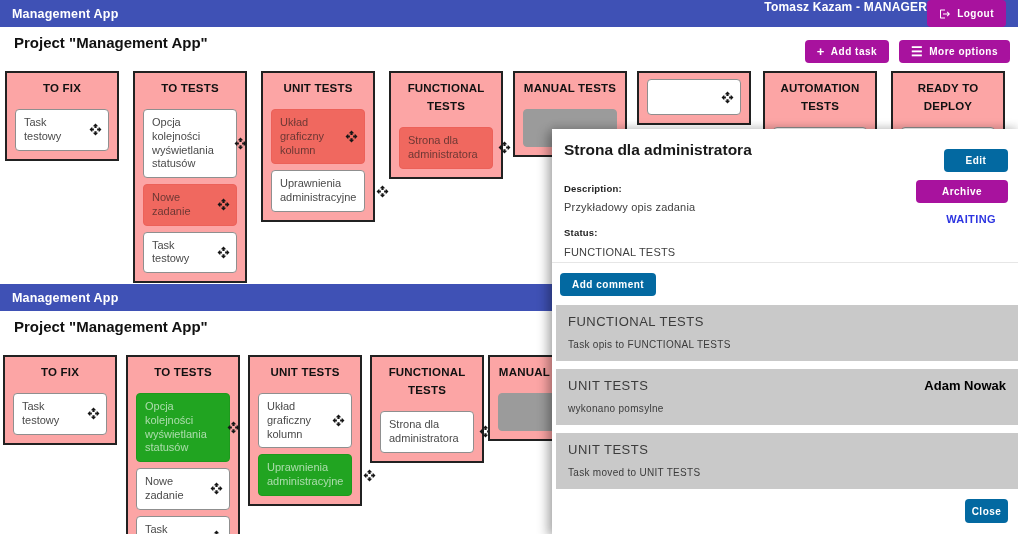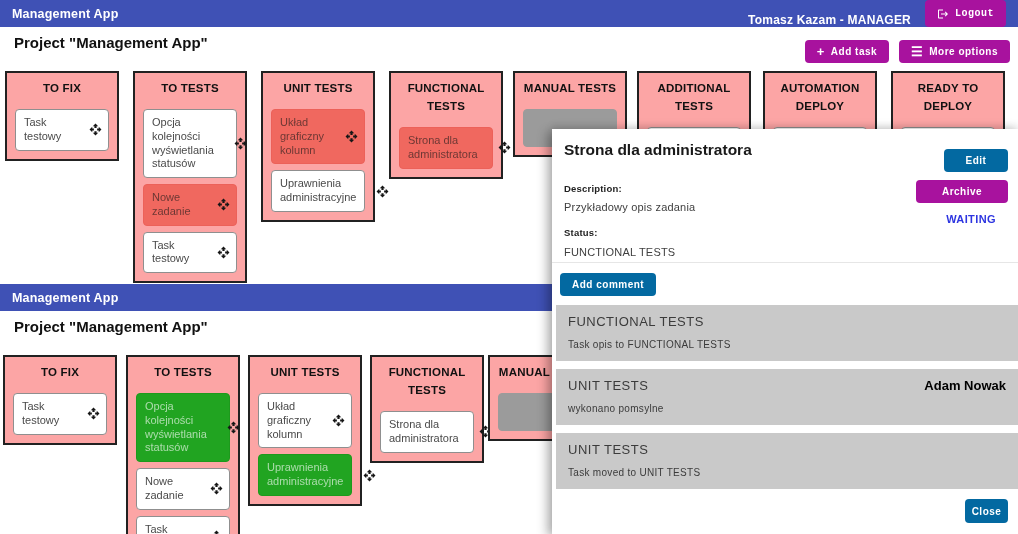--- a/index.html
+++ b/index.html
@@ -11,32 +11,32 @@
   .view { position:absolute; left:0; width:1018px; overflow:hidden; }
   #view-top { top:0; height:284px; }
   #view-bottom { top:284px; height:250px; }
 
   .appbar {
     position:absolute; top:0; left:0; right:0; height:27px;
     background:#3f51b5; color:#fff; display:flex; align-items:center;
     padding:0 12px;
   }
   .appbar-title { font-size:12.5px; font-weight:bold; letter-spacing:.2px; }
-  .appbar-right { margin-left:auto; display:flex; align-items:flex-end; gap:14px; }
+  .appbar-right { margin-left:auto; display:flex; align-items:flex-start; }
   .user-name { font-size:12px; font-weight:bold; letter-spacing:.2px; }
 
   .btn {
     display:inline-flex; align-items:center; justify-content:center; gap:6px;
     border:none; border-radius:4px; color:#fff; font-weight:bold;
     font-size:10px; letter-spacing:.5px; font-family:inherit; cursor:pointer;
     padding:0 12px;
   }
   .btn.magenta { background:#a8129e; }
   .btn.blue { background:#0369a1; }
-  .logout-btn { height:27px;font-family:Liberation Mono, monospace; }
+  .logout-btn { height:27px; }
   .btn .glyph { font-size:13px; font-weight:bold; line-height:1; }
 
   .page-heading {
     position:absolute; left:14px; top:34px; margin:0;
     font-size:15px; font-weight:bold; color:#111;
   }
   .toolbar { position:absolute; right:8px; top:40px; display:flex; gap:10px; }
   .toolbar .btn { height:23px; }
 
   .board { position:absolute; top:71px; left:0; right:0; }
@@ -169,30 +169,29 @@
           <svg viewBox="0 0 24 24" width="13" height="13" class="move-icon" fill="#161616">
             <path d="M10 9h4V6h3l-5-5-5 5h3v3zm-1 1H6V7l-5 5 5 5v-3h3v-4zm14 2l-5-5v3h-3v4h3v3l5-5zm-9 3h-4v3H7l5 5 5-5h-3v-3z"></path>
           </svg>
         </div>
       </div>
       <div class="kcol" style="left: 513px;">
         <div class="kcol-title">MANUAL TESTS</div>
         <div class="kcard v-gray"></div>
       </div>
       <div class="kcol" style="left: 637px;">
-        <div class="kcol-title">ADDITIONAL TESTS</div>
         <div class="kcard v-white">
           <span class="kcard-label"></span>
           <svg viewBox="0 0 24 24" width="13" height="13" class="move-icon" fill="#161616">
             <path d="M10 9h4V6h3l-5-5-5 5h3v3zm-1 1H6V7l-5 5 5 5v-3h3v-4zm14 2l-5-5v3h-3v4h3v3l5-5zm-9 3h-4v3H7l5 5 5-5h-3v-3z"></path>
           </svg>
         </div>
       </div>
       <div class="kcol" style="left: 763px;">
-        <div class="kcol-title">AUTOMATION DEPLOY</div>
+        <div class="kcol-title">AUTOMATION TESTS</div>
         <div class="kcard v-white">
           <span class="kcard-label"></span>
           <svg viewBox="0 0 24 24" width="13" height="13" class="move-icon" fill="#161616">
             <path d="M10 9h4V6h3l-5-5-5 5h3v3zm-1 1H6V7l-5 5 5 5v-3h3v-4zm14 2l-5-5v3h-3v4h3v3l5-5zm-9 3h-4v3H7l5 5 5-5h-3v-3z"></path>
           </svg>
         </div>
       </div>
       <div class="kcol" style="left: 891px;">
         <div class="kcol-title">READY TO DEPLOY</div>
         <div class="kcard v-white">

